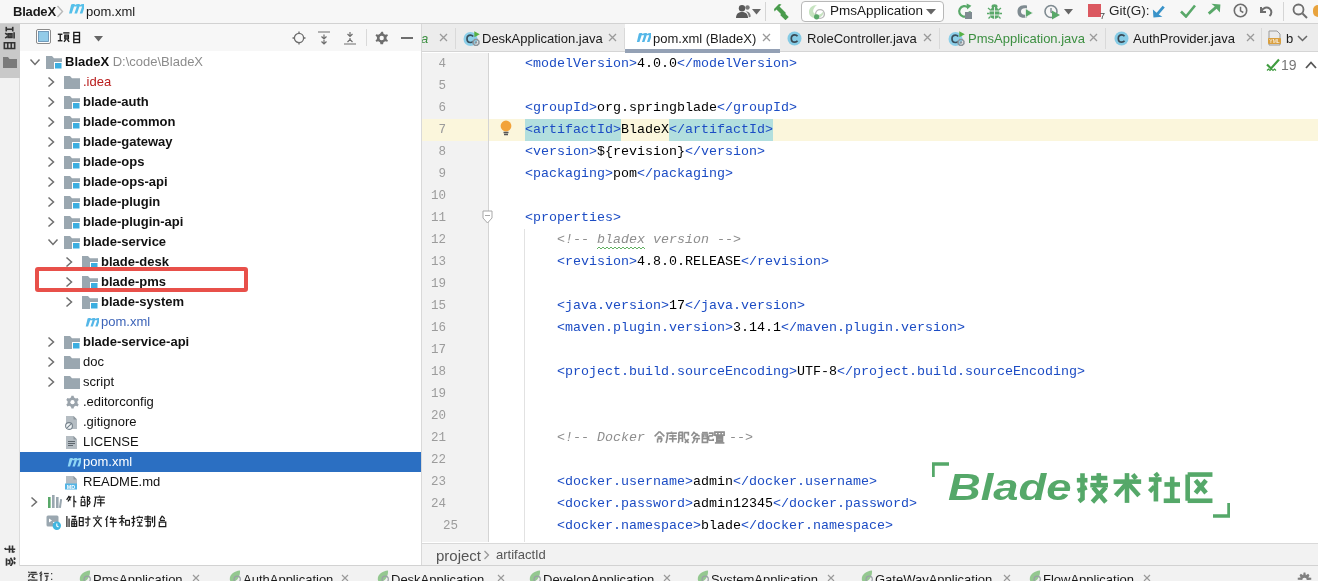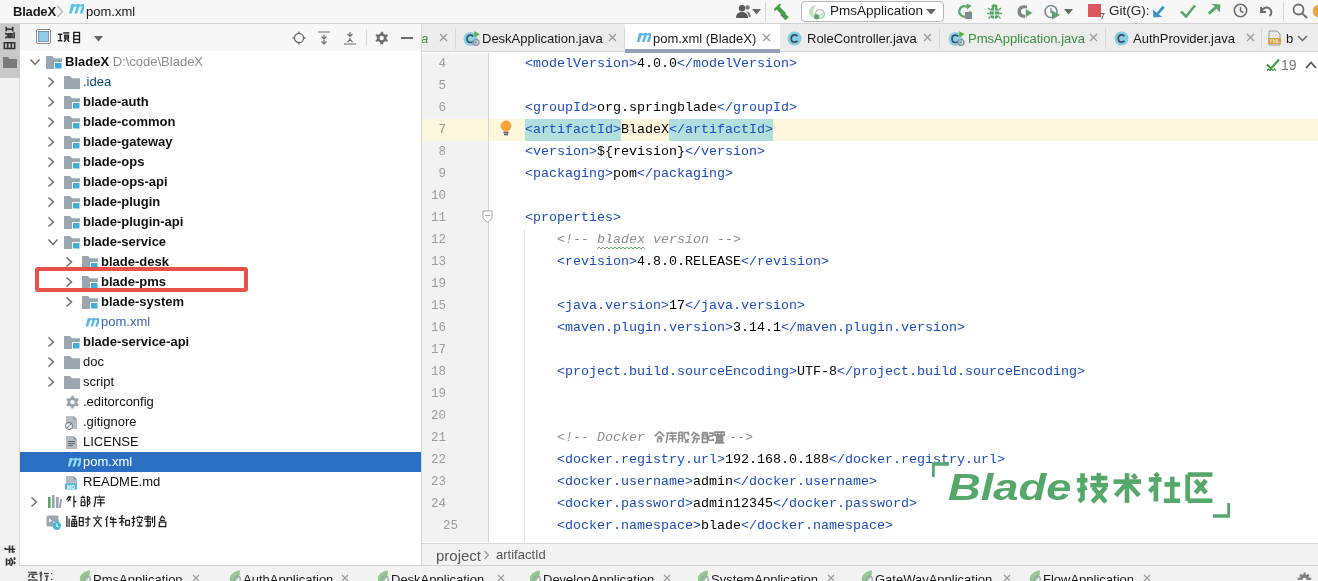--- a/index.html
+++ b/index.html
@@ -486,21 +486,21 @@
       <path d="M0,1 H6 L8,3.2 H16 V14 H0 Z" fill="#9aa7b0"></path>
       <rect x="8.5" y="7.5" width="7.5" height="6.5" fill="#3caee0" stroke="#fff" stroke-width="1"></rect>
     </svg>
     <div class="row" style="left:65px;top:52px;"><span class="b">BladeX</span> <span style="color:#8c8c8c;">D:\code\BladeX</span></div>
 <svg class="abs" style="left:47px;top:76px" width="8" height="12" viewBox="0 0 8 12">
       <path d="M1.5,1.5 L6.5,6 L1.5,10.5" stroke="#6e6e6e" stroke-width="1.5" fill="none"></path>
     </svg>
     <svg class="abs" style="left:64px;top:75px" width="16" height="14" viewBox="0 0 16 14">
       <path d="M0,1 H6 L8,3.2 H16 V14 H0 Z" fill="#9aa7b0"></path>
     </svg>
-    <div class="row" style="left:83px;top:72px;"><span style="color:#0c4a6e;">.idea</span></div>
+    <div class="row" style="left:83px;top:72px;"><span style="color:#b91c1c;">.idea</span></div>
 <svg class="abs" style="left:47px;top:96px" width="8" height="12" viewBox="0 0 8 12">
       <path d="M1.5,1.5 L6.5,6 L1.5,10.5" stroke="#6e6e6e" stroke-width="1.5" fill="none"></path>
     </svg>
     <svg class="abs" style="left:64px;top:95px" width="16" height="14" viewBox="0 0 16 14">
       <path d="M0,1 H6 L8,3.2 H16 V14 H0 Z" fill="#9aa7b0"></path>
       <rect x="8.5" y="7.5" width="7.5" height="6.5" fill="#3caee0" stroke="#fff" stroke-width="1"></rect>
     </svg>
     <div class="row" style="left:83px;top:92px;"><span class="b">blade-auth</span></div>
 <svg class="abs" style="left:47px;top:116px" width="8" height="12" viewBox="0 0 8 12">
       <path d="M1.5,1.5 L6.5,6 L1.5,10.5" stroke="#6e6e6e" stroke-width="1.5" fill="none"></path>
@@ -846,21 +846,20 @@
         <path d="M36,8 V30"></path>
         <path d="M60,8 V30"></path>
         <path d="M20,40 H76"></path>
         <path d="M28,48 H70 V80 H28 Z"></path>
         <path d="M28,58 H70"></path>
         <path d="M28,68 H70"></path>
         <path d="M14,88 H84"></path>
       </g>
     </svg>
 <div class="mono cmt" style="left:729px;top:426.6px;">--&gt;</div>
-<div class="mono" style="left:493px;top:448.6px;">        <span class="tag">&lt;docker.registry.url&gt;</span>192.168.0.188<span class="tag">&lt;/docker.registry.url&gt;</span></div>
 <div class="mono" style="left:493px;top:470.6px;">        <span class="tag">&lt;docker.username&gt;</span>admin<span class="tag">&lt;/docker.username&gt;</span></div>
 <div class="mono" style="left:493px;top:492.6px;">        <span class="tag">&lt;docker.password&gt;</span>admin12345<span class="tag">&lt;/docker.password&gt;</span></div>
 <div class="mono" style="left:493px;top:514.6px;">        <span class="tag">&lt;docker.namespace&gt;</span>blade<span class="tag">&lt;/docker.namespace&gt;</span></div>
 <div class="mono" style="left:493px;top:538.6px;"><span class="tag">        &lt;docker.plugin.version&gt;</span>1.2.2<span class="tag">&lt;/docker.plugin.version&gt;</span></div>
 <svg class="abs" style="left:597px;top:246.1px" width="48" height="4" viewBox="0 0 48 4">
       <path d="M0,3 l2,-2 l2,2M4,3 l2,-2 l2,2M8,3 l2,-2 l2,2M12,3 l2,-2 l2,2M16,3 l2,-2 l2,2M20,3 l2,-2 l2,2M24,3 l2,-2 l2,2M28,3 l2,-2 l2,2M32,3 l2,-2 l2,2M36,3 l2,-2 l2,2M40,3 l2,-2 l2,2M44,3 l2,-2 l2,2" stroke="#4fa84f" stroke-width="0.9" fill="none"></path>
     </svg>
 <div class="ln" style="top:52.6px;">4</div>
 <div class="ln" style="top:74.6px;">5</div>
 <div class="ln" style="top:96.6px;">6</div>

